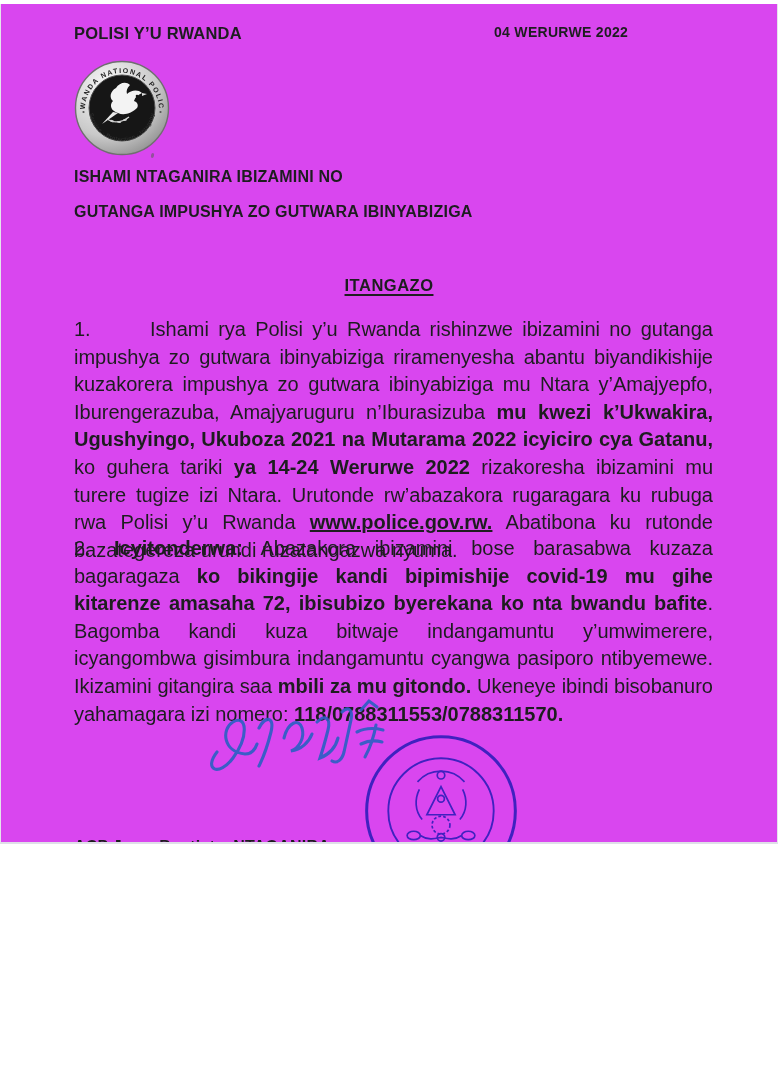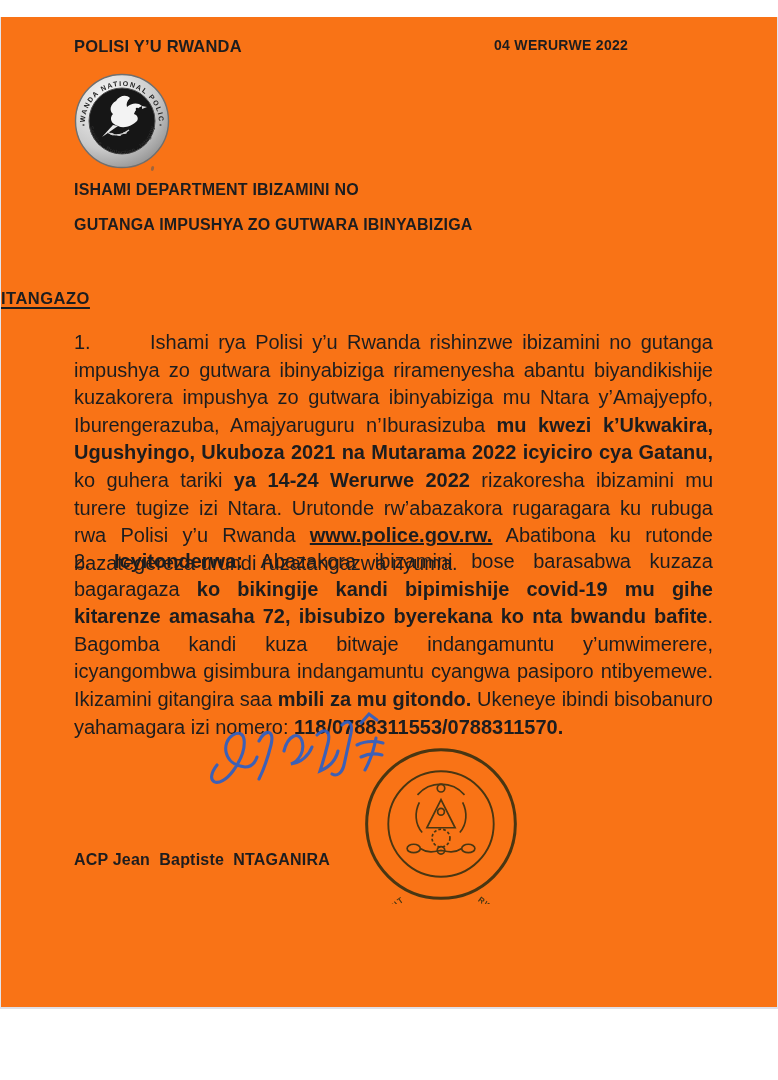--- a/index.html
+++ b/index.html
@@ -1,20 +1,20 @@
 <!DOCTYPE html>
 <html><head>
 <meta charset="utf-8">
 <style>
   html,body { margin:0; padding:0; background:#ffffff; }
   .page {
     position:relative;
-    width:778px; height:992px;
-    margin:17px auto;
-    background:#f97316;
+    width:778px; height:840px;
+    margin:4px auto;
+    background:#d946ef;
     border-left:1px solid #e4e4ec;
     border-right:1px solid #e4e4ec;
     border-bottom:2px solid #dfdfe8;
     box-sizing:border-box;
     font-family:"Liberation Sans", sans-serif;
     color:#1d1d1f;
     overflow:hidden;
   }
   .header-org {
     position:absolute; top:20px; left:73px;
@@ -29,21 +29,21 @@
     position:absolute; top:149px; left:150px;
     width:3px; height:5px; background:#5a5a5a; border-radius:50%; opacity:.55;
     transform:rotate(15deg);
   }
   .address {
     position:absolute; top:155px; left:73px;
     font-size:16px; font-weight:bold; line-height:35px; letter-spacing:.2px;
   }
   .doc-title {
     position:absolute; top:272px; left:0; width:100%;
-    text-align:left; font-size:16.5px; font-weight:bold; letter-spacing:.5px;
+    text-align:center; font-size:16.5px; font-weight:bold; letter-spacing:.5px;
   }
   .doc-title span { text-decoration:underline; text-decoration-thickness:2px; text-underline-offset:3px; }
   .body-par {
     position:absolute; left:73px; width:639px;
     font-size:20px; line-height:27.6px;
     text-align:justify; margin:0;
   }
   .par-1 { top:312px; }
   .par-2 { top:531px; }
   .par-num { display:inline-block; font-weight:normal; }
@@ -98,21 +98,21 @@
         <ellipse cx="45" cy="62" rx="2.2" ry="1" fill="#cfcfcf" transform="rotate(8 45 62)"></ellipse>
         <ellipse cx="51" cy="60" rx="2.2" ry="1" fill="#cfcfcf" transform="rotate(-12 51 60)"></ellipse>
       </g>
       <circle cx="9.5" cy="52" r="1.1" fill="#555"></circle>
       <circle cx="86.5" cy="52" r="1.1" fill="#555"></circle>
     </svg>
   </div>
   <div class="scan-dot"></div>
 
   <div class="address">
-    <div>ISHAMI DEPARTMENT IBIZAMINI NO</div>
+    <div>ISHAMI NTAGANIRA IBIZAMINI NO</div>
     <div>GUTANGA IMPUSHYA ZO GUTWARA IBINYABIZIGA</div>
   </div>
 
   <div class="doc-title">
     <span>ITANGAZO</span>
   </div>
 
   <p class="body-par par-1"><span class="par-num">1.</span><span><span>Ishami rya Polisi y’u Rwanda rishinzwe ibizamini no gutanga impushya zo gutwara ibinyabiziga riramenyesha abantu biyandikishije kuzakorera impushya zo gutwara ibinyabiziga mu Ntara y’Amajyepfo, Iburengerazuba, Amajyaruguru n’Iburasizuba </span><b>mu kwezi k’Ukwakira, Ugushyingo, Ukuboza 2021 na Mutarama 2022 icyiciro cya Gatanu,</b><span> ko guhera tariki </span><b>ya 14-24 Werurwe 2022</b><span> rizakoresha ibizamini mu turere tugize izi Ntara. Urutonde rw’abazakora rugaragara ku rubuga rwa Polisi y’u Rwanda </span><b style="text-decoration: underline;">www.police.gov.rw.</b><span> Abatibona ku rutonde bazategereza urundi ruzatangazwa nyuma.</span></span></p>
 
   <p class="body-par par-2"><span class="par-num">2.</span><span><b>Icyitonderwa:</b><span> Abazakora ibizamini bose barasabwa kuzaza bagaragaza </span><b>ko bikingije kandi bipimishije covid-19 mu gihe kitarenze amasaha 72, ibisubizo byerekana ko nta bwandu bafite</b><span>. Bagomba kandi kuza bitwaje indangamuntu y’umwimerere, icyangombwa gisimbura indangamuntu cyangwa pasiporo ntibyemewe. Ikizamini gitangira saa </span><b>mbili za mu gitondo.</b><span> Ukeneye ibindi bisobanuro yahamagara izi nomero: </span><b>118/0788311553/0788311570.</b></span></p>

